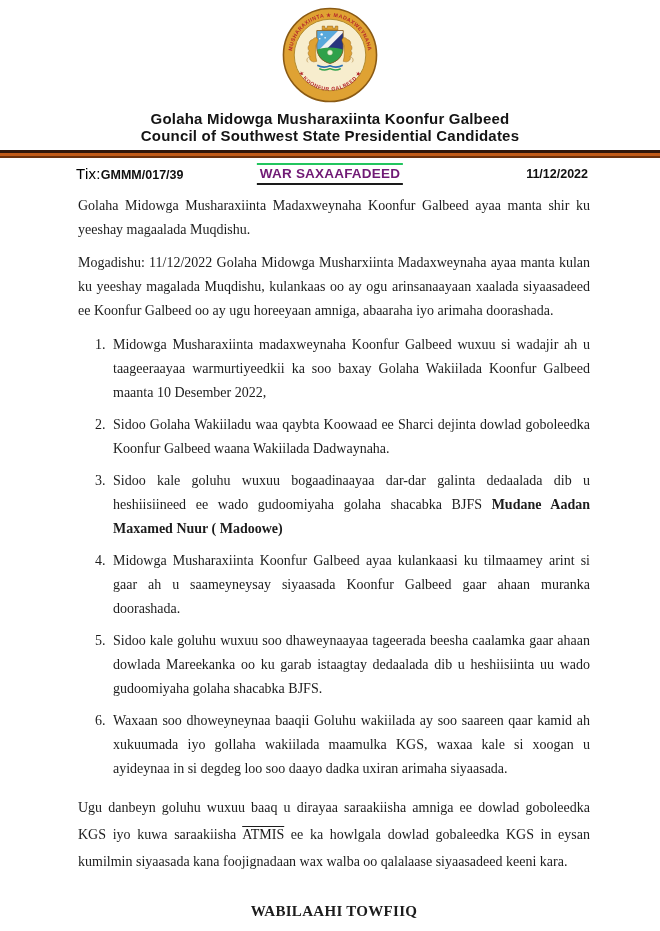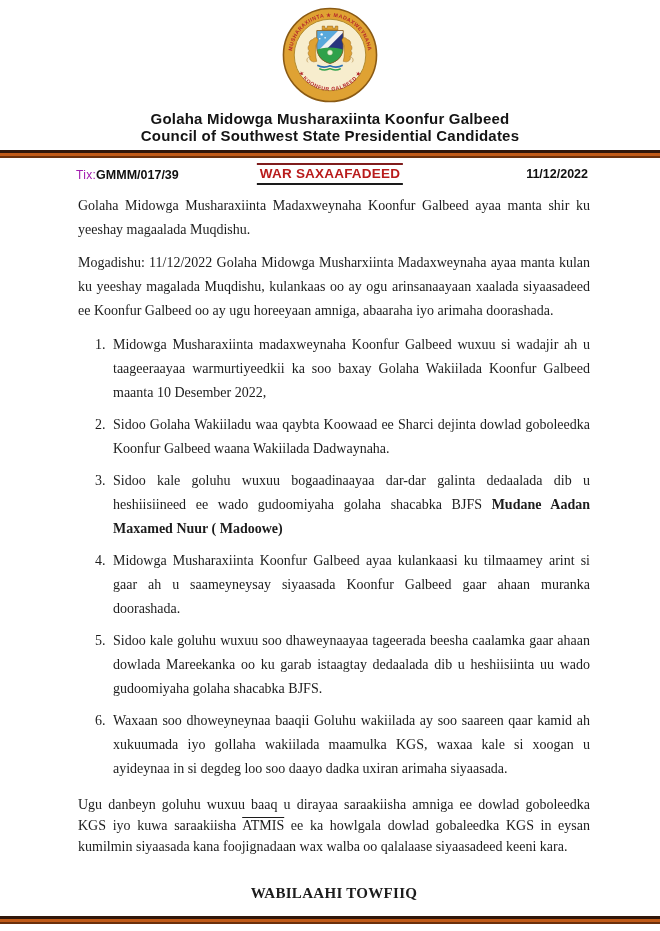--- a/index.html
+++ b/index.html
@@ -15,36 +15,36 @@
     font-size:15px; text-align:center; color:#141414; letter-spacing:0.2px;
   }
   .title-so { margin-top:6px; }
   .title-en { margin-top:0; }
   .rule {
     margin-top:6px; height:8px; background:#C05A18;
     border-top:3px solid #30160A; border-bottom:2px solid #6B300C;
   }
   .meta { position:relative; height:26px; font-family:"Liberation Sans", sans-serif; margin-top:4px; }
   .ref { position:absolute; left:76px; top:3px; white-space:nowrap; }
-  .ref-label { font-size:12px; color:#a21caf; letter-spacing:0.3px; }
+  .ref-label { font-size:15px; color:#000000; letter-spacing:0.3px; }
   .ref-num { font-size:12.5px; font-weight:bold; color:#101010; }
   .doctype {
     position:absolute; left:50%; top:1px; transform:translateX(-50%);
-    font-size:13.5px; font-weight:bold; color:#b91c1c; letter-spacing:0.2px;
-    border-top:2px solid #7f1d1d; border-bottom:2px solid #1a1a1a;
+    font-size:13.5px; font-weight:bold; color:#701a75; letter-spacing:0.2px;
+    border-top:2px solid #22c55e; border-bottom:2px solid #1a1a1a;
     padding:1px 3px 2px; white-space:nowrap;
   }
   .date { position:absolute; right:72px; top:5px; font-size:12.5px; font-weight:bold; color:#101010; }
   .bodytext { font-size:14px; line-height:24px; padding:0 70px 0 78px; margin-top:6px; }
   .para { text-align:justify; margin-bottom:9px; }
   .points { margin-top:10px; list-style:none; }
   .point { display:flex; margin:0 0 8px 17px; }
   .point-num { flex:none; width:18px; }
   .point-txt { flex:1; text-align:justify; }
-  .closing { text-align:justify; line-height:21px; margin-top:13px; }
+  .closing { text-align:justify; line-height:27px; margin-top:13px; }
   .atmis { text-decoration:overline; }
   .signoff { text-align:center; font-weight:bold; font-size:15px; margin-top:24px; letter-spacing:0.3px; }
   .rule.bottom { margin-top:11px; }
   .footer { text-align:center; font-size:16px; margin-top:4px; line-height:21px; }
   .footer a { color:#466D94; text-decoration:underline; cursor:pointer; }
 </style>
 </head>
 <body>
 
 <div class="page">

